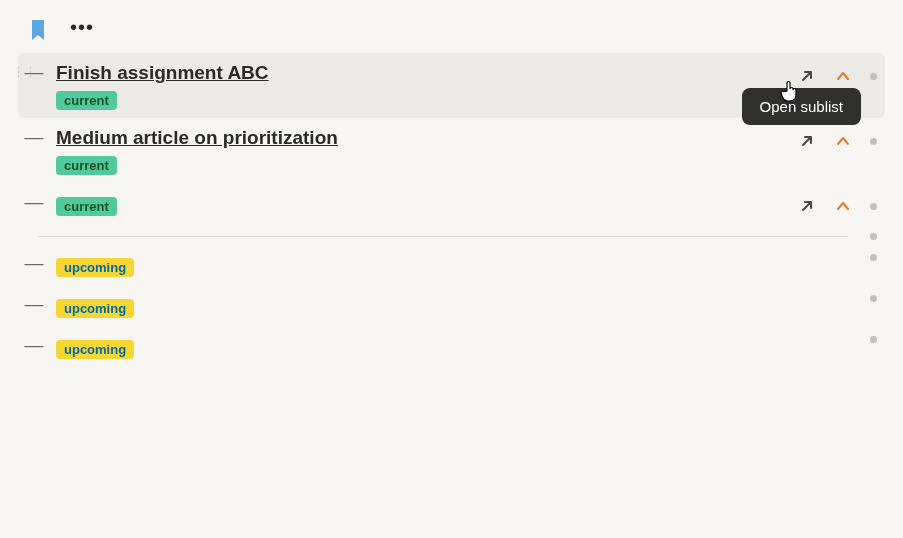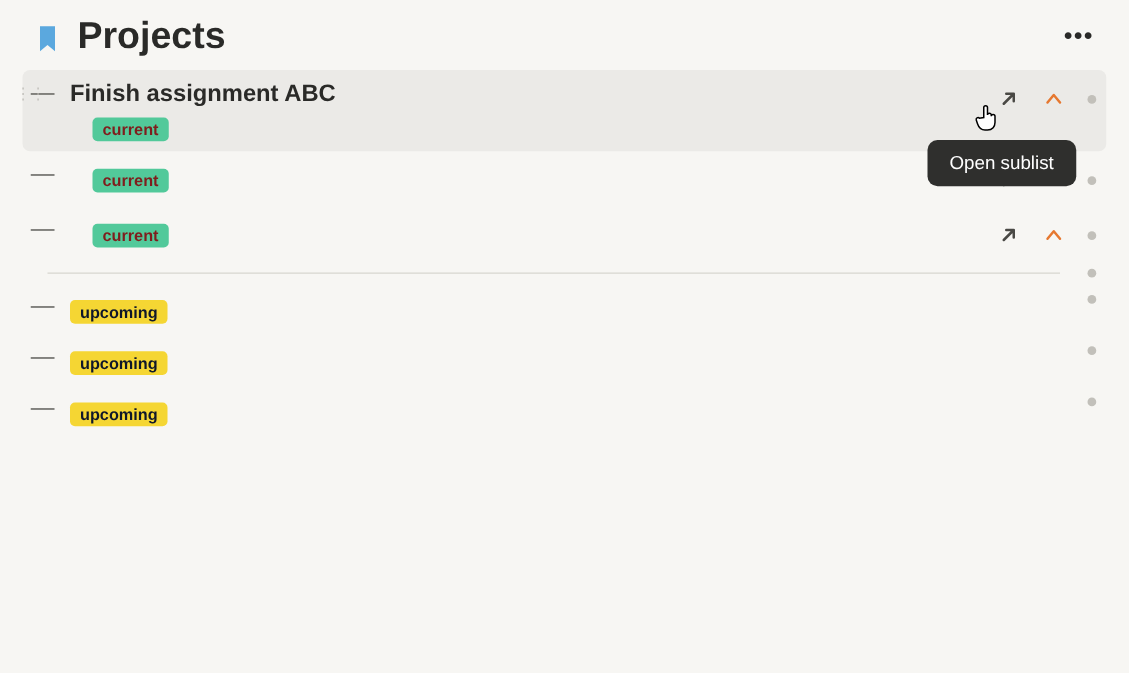--- a/index.html
+++ b/index.html
@@ -69,45 +69,45 @@
     text-align: center;
     color: #6a6965;
     font-size: 19px;
     line-height: 22px;
     cursor: pointer;
     margin-right: 10px;
     font-weight: 300;
   }
   .item-body {
     flex: 1;
+    text-decoration: underline;
   }
   .item-title {
     font-size: 19px;
     font-weight: 600;
     line-height: 24px;
   }
   .item-title.secondary {
     font-weight: 500;
   }
   .tag {
     display: inline-block;
     font-size: 13px;
     font-weight: 600;
     padding: 2px 8px;
     border-radius: 4px;
     margin-top: 6px;
   }
   .tag.current {
     background: #52c99a;
-    color: #7f1d1d;
-    margin-left: 18px;
+    color: #14532d;
   }
   .tag.upcoming {
     background: #f5d633;
-    color: #0f172a;
+    color: #0369a1;
   }
   .item-actions {
     display: flex;
     align-items: center;
     gap: 10px;
     padding-top: 2px;
   }
   .action-btn {
     width: 26px;
     height: 26px;
@@ -122,21 +122,21 @@
   .action-dot {
     width: 7px;
     height: 7px;
     border-radius: 50%;
     background: #c2c0ba;
     margin-left: 4px;
     margin-right: 2px;
   }
   .tooltip {
     position: absolute;
-    top: 56px;
+    top: 35px;
     right: 24px;
     background: #2f2f2d;
     color: #fff;
     font-size: 15px;
     padding: 10px 18px;
     border-radius: 8px;
     white-space: nowrap;
     z-index: 10;
   }
   .cursor-pointer {
@@ -165,21 +165,20 @@
 </style>
 </head>
 <body>
 
 <div class="header">
   <span class="bookmark">
     <svg width="20" height="24" viewBox="0 0 20 24">
         <path d="M4 2 h12 v20 l-6 -5 l-6 5 z" fill="currentColor"></path>
       </svg>
   </span>
-  <h1>Projects</h1>
   <div class="more-menu">•••</div>
 </div>
 
 <div class="list" id="list">
     <div class="item hovered">
       <span class="drag-handle">⋮⋮</span>
       <span class="collapse">—</span>
       <div class="item-body"><div class="item-title">Finish assignment ABC</div><span class="tag current">current</span></div>
       <div class="item-actions">
         <span class="action-btn">
@@ -197,21 +196,21 @@
       <div class="tooltip">Open sublist</div>
       <div class="cursor-pointer">
         <svg width="22" height="24" viewBox="0 0 22 24">
           <path d="M8 12 V4 a1.5 1.5 0 0 1 3 0 V10 a1.5 1.5 0 0 1 3 0 V11 a1.5 1.5 0 0 1 3 0 V16 c0 3 -2 6 -6 6 h-2 c-3 0 -5 -2 -6 -5 l-1 -3 a1.5 1.5 0 0 1 2.5 -1.5 z" fill="#fff" stroke="#000" stroke-width="1.2"></path>
         </svg>
       </div>
     </div>
     <div class="item">
       <span class="drag-handle">⋮⋮</span>
       <span class="collapse">—</span>
-      <div class="item-body"><span class="tag current">current</span></div>
+      <div class="item-body"><div class="item-title">Medium article on prioritization</div><span class="tag current">current</span></div>
       <div class="item-actions">
         <span class="action-btn">
           <svg width="16" height="16" viewBox="0 0 16 16">
             <path d="M4 12 L12 4 M6 4 H12 V10" stroke="currentColor" stroke-width="2" fill="none" stroke-linecap="round" stroke-linejoin="round"></path>
           </svg>
         </span>
         <span class="action-btn chevron">
           <svg width="16" height="12" viewBox="0 0 16 12">
             <path d="M3 9 L8 3 L13 9" stroke="currentColor" stroke-width="2" fill="none" stroke-linecap="round" stroke-linejoin="round"></path>
           </svg>

